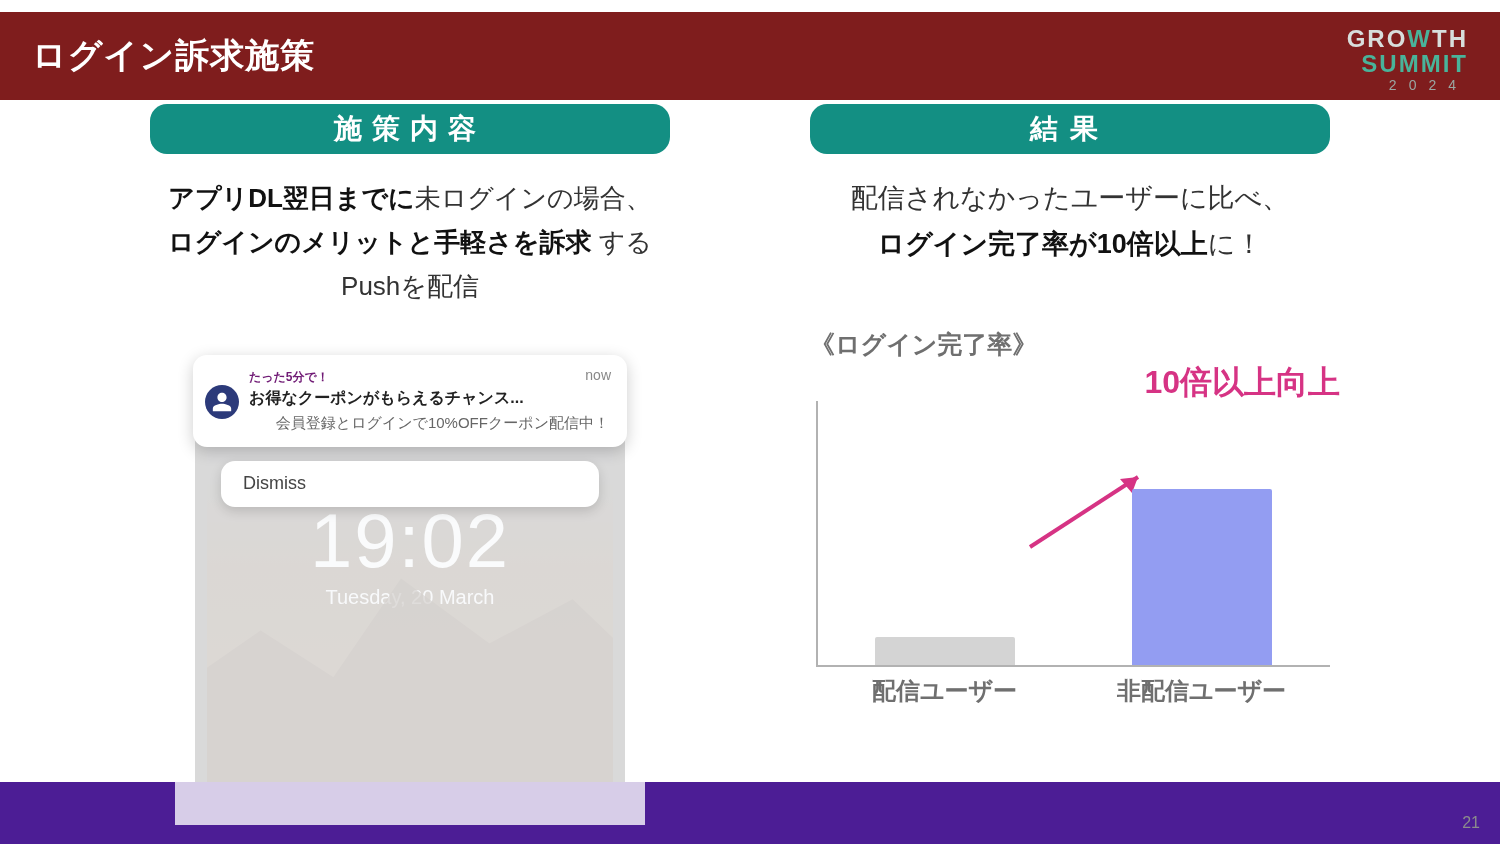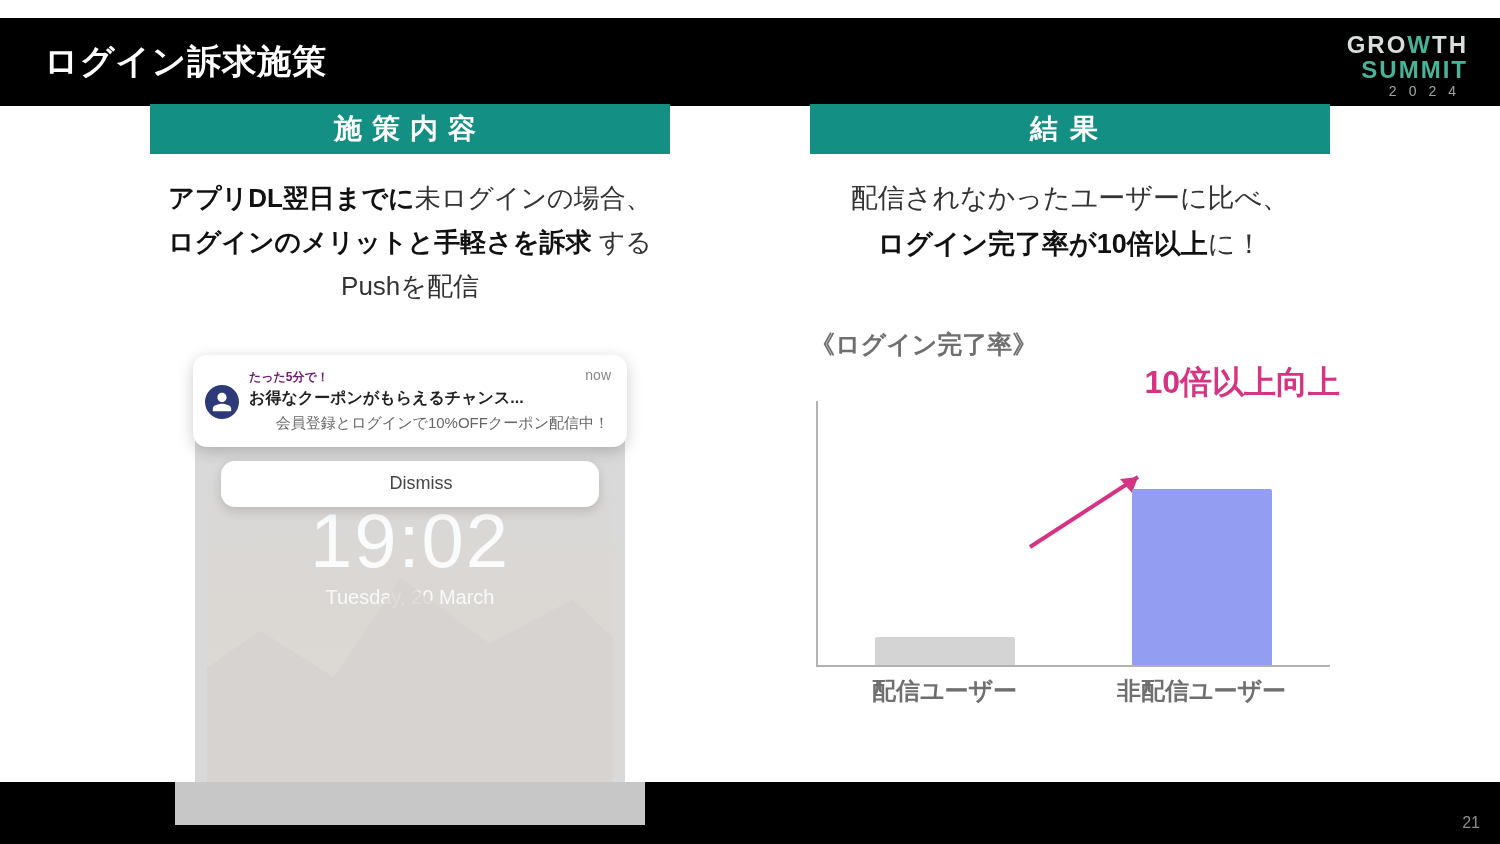--- a/index.html
+++ b/index.html
@@ -1,39 +1,39 @@
 <!DOCTYPE html>
 <html><head>
 <meta charset="utf-8">
 <style>
   * { box-sizing: border-box; margin: 0; padding: 0; }
   html, body { width: 1500px; height: 844px; font-family: "Hiragino Sans", "Meiryo", sans-serif; background: #fff; }
   .slide { width: 1500px; height: 844px; position: relative; overflow: hidden; }
 
   
-  .topbar { position: absolute; left: 0; top: 18px; width: 100%; height: 88px; background: #000000; display: flex; align-items: center; padding-left: 12px; }
+  .topbar { position: absolute; left: 0; top: 12px; width: 100%; height: 88px; background: #7f1d1d; display: flex; align-items: center; }
   .topbar h1 { color: #fff; font-size: 34px; font-weight: 700; margin-left: 32px; letter-spacing: 1px; }
   .logo { position: absolute; right: 32px; top: 14px; text-align: right; line-height: 1.05; }
   .logo .l1 { color: #d8dedc; font-size: 24px; font-weight: 600; letter-spacing: 2px; position: relative; }
   .logo .l1 .v { color: #49b39a; }
   .logo .l2 { color: #49b39a; font-size: 24px; font-weight: 700; letter-spacing: 2px; }
   .logo .l3 { color: #9aa7a3; font-size: 14px; letter-spacing: 12px; margin-top: 2px; }
 
   
-  .bottombar { position: absolute; left: 0; bottom: 0; width: 100%; height: 62px; background: #000000; }
+  .bottombar { position: absolute; left: 0; bottom: 0; width: 100%; height: 62px; background: #4c1d95; }
   .pagenum { position: absolute; right: 20px; bottom: 12px; color: #8c8c8c; font-size: 16px; }
 
   
   .content { position: absolute; left: 0; top: 88px; width: 100%; height: 694px; display: flex; }
   .col { flex: 1; position: relative; }
   .col-left { padding-left: 150px; padding-right: 60px; }
   .col-right { padding-left: 80px; padding-right: 170px; }
 
   
-  .pill { background: #138f83; color: #fff; border-radius: 0; height: 50px; display: flex; align-items: center; justify-content: center; font-size: 28px; font-weight: 600; letter-spacing: 10px; margin-top: 16px; }
+  .pill { background: #138f83; color: #fff; border-radius: 17px; height: 50px; display: flex; align-items: center; justify-content: center; font-size: 28px; font-weight: 600; letter-spacing: 10px; margin-top: 16px; }
   .col-right .pill { letter-spacing: 12px; }
 
   
   .desc { margin-top: 22px; text-align: center; font-size: 26px; line-height: 1.7; color: #333; }
   .desc b { font-weight: 700; color: #111; }
 
   
   .phone-wrap { position: relative; margin: 30px auto 0 auto; width: 470px; height: 470px; }
   .phone-overlay { position:absolute; inset:0; background: rgba(255,255,255,0.78); pointer-events:none; z-index:5; }
   .phone { position: absolute; left: 20px; top: 0; width: 430px; height: 470px; background: #555; border-radius: 46px 46px 0 0; padding: 12px; overflow: hidden; }
@@ -52,21 +52,21 @@
   .lockclock .date { font-size: 20px; margin-top: 2px; color:#dfe5ea;}
 
   .notif { position: relative; z-index: 10; background: #fff; border-radius: 14px; margin: 46px 18px 0 18px; padding: 14px 18px 14px 56px; box-shadow: 0 4px 16px rgba(0,0,0,.2); }
   .notif .when { position: absolute; right: 16px; top: 12px; font-size: 14px; color: #888; }
   .notif .appicon { position: absolute; left: 12px; top: 30px; width: 34px; height: 34px; border-radius: 50%; background: #2c3a7a; display:flex;align-items:center;justify-content:center;}
   .notif .appicon svg { width: 22px; height: 22px; fill:#fff;}
   .notif .t1 { font-size: 12px; font-weight: 700; color:#701a75;}
   .notif .t2 { font-size: 16px; font-weight: 700; color:#222; margin-top:2px;}
   .notif .t3 { font-size: 15px; color:#666; margin-top:4px; line-height:1.35;text-align:right;}
 
-  .dismiss { position: relative; z-index: 10; background: #fff; border-radius: 14px; margin: 14px 46px 0 46px; height: 46px; display:flex; align-items:center; padding-left: 22px; font-size: 18px; color:#444; box-shadow: 0 4px 12px rgba(0,0,0,.15); justify-content: center;}
+  .dismiss { position: relative; z-index: 10; background: #fff; border-radius: 14px; margin: 14px 46px 0 46px; height: 46px; display:flex; align-items:center; padding-left: 22px; font-size: 18px; color:#444; box-shadow: 0 4px 12px rgba(0,0,0,.15);}
 
   
   .result-desc { margin-top: 22px; text-align: center; font-size: 27px; line-height: 1.7; color: #333; }
   .result-desc b { font-weight: 700; color: #111; }
 
   .chart-title { margin-top: 60px; font-size: 25px; color: #6f6f6f; font-weight: 600;}
 
   .chart { position: relative; margin-top: 40px; height: 300px; }
   .yaxis { position:absolute; left:6px; top:0; bottom:34px; width:2px; background:#b2b2b2;}
   .xaxis { position:absolute; left:6px; right:0; bottom:34px; height:2px; background:#b2b2b2;}

